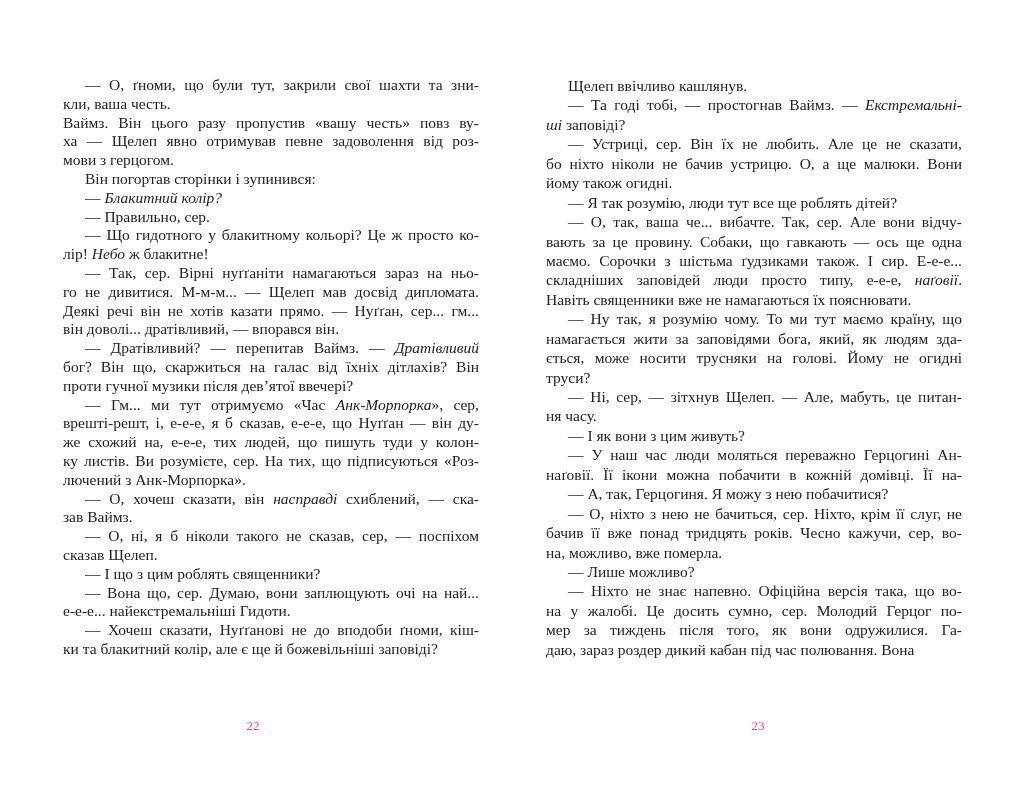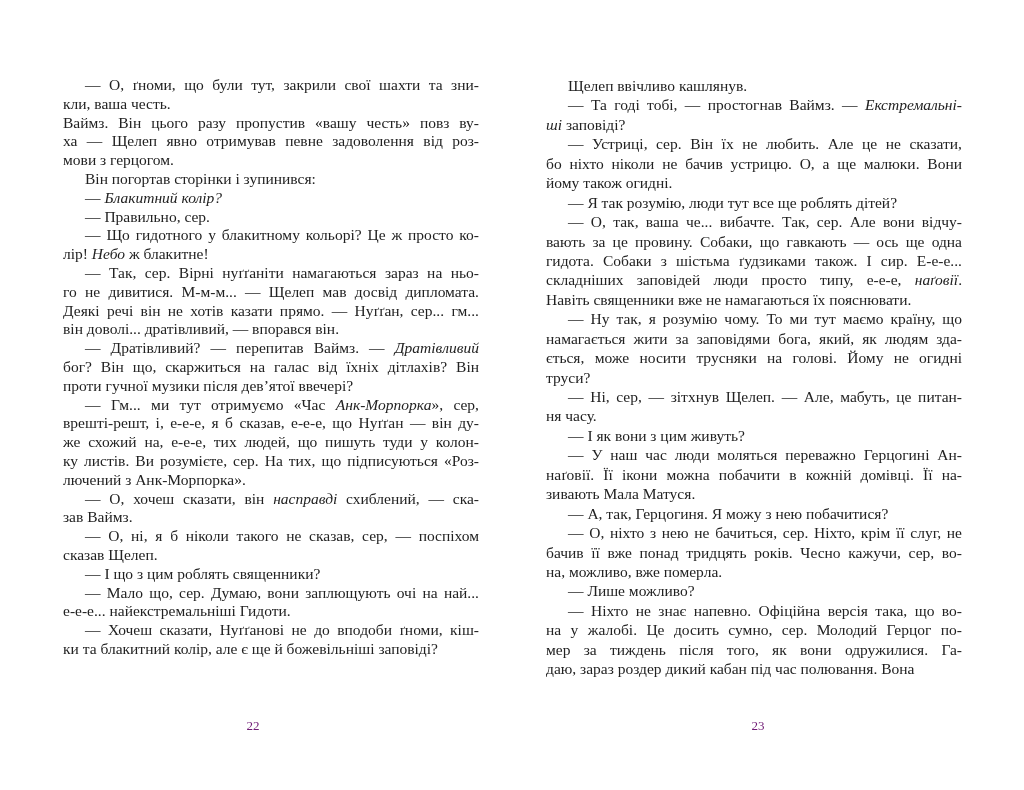--- a/index.html
+++ b/index.html
@@ -42,21 +42,21 @@
     height: 19.45px;
   }
   .line.first { text-indent: 22px; }
   .line.plast { text-align-last: left; }
   .line i { font-style: italic; }
 
   .page-number {
     position: absolute;
     top: 718px;
     font-size: 13px;
-    color: #701a75;
+    color: #ec4899;
     transform: translateX(-50%);
   }
   .page-number.left  { left: 253px; }
   .page-number.right { left: 758px; }
 </style>
 </head>
 <body>
 
 <div class="spread">
 
@@ -81,49 +81,48 @@
       <div class="line first">— Гм... ми тут отримуємо «Час <i>Анк-Морпорка</i>», сер,</div>
       <div class="line">врешті-решт, і, е-е-е, я б сказав, е-е-е, що Нуґґан — він ду-</div>
       <div class="line">же схожий на, е-е-е, тих людей, що пишуть туди у колон-</div>
       <div class="line">ку листів. Ви розумієте, сер. На тих, що підписуються «Роз-</div>
       <div class="line plast">лючений з Анк-Морпорка».</div>
       <div class="line first">— О, хочеш сказати, він <i>насправді</i> схиблений, — ска-</div>
       <div class="line plast">зав Ваймз.</div>
       <div class="line first">— О, ні, я б ніколи такого не сказав, сер, — поспіхом</div>
       <div class="line plast">сказав Щелеп.</div>
       <div class="line first plast">— І що з цим роблять священники?</div>
-      <div class="line first">— Мало що, сер. Думаю, вони заплющують очі на най...</div>
+      <div class="line first">— Вона що, сер. Думаю, вони заплющують очі на най...</div>
       <div class="line plast">е-е-е... найекстремальніші Гидоти.</div>
       <div class="line first">— Хочеш сказати, Нуґґанові не до вподоби ґноми, кіш-</div>
       <div class="line plast">ки та блакитний колір, але є ще й божевільніші заповіді?</div>
     </div>
 
   <div class="page-col right">
       <div class="line first plast">Щелеп ввічливо кашлянув.</div>
       <div class="line first">— Та годі тобі, — простогнав Ваймз. — <i>Екстремальні-</i></div>
       <div class="line plast"><i>ші</i> заповіді?</div>
       <div class="line first">— Устриці, сер. Він їх не любить. Але це не сказати,</div>
       <div class="line">бо ніхто ніколи не бачив устрицю. О, а ще малюки. Вони</div>
       <div class="line plast">йому також огидні.</div>
       <div class="line first plast">— Я так розумію, люди тут все ще роблять дітей?</div>
       <div class="line first">— О, так, ваша че... вибачте. Так, сер. Але вони відчу-</div>
       <div class="line">вають за це провину. Собаки, що гавкають — ось ще одна</div>
-      <div class="line">гидота. Собаки з шістьма ґудзиками також. І сир. Е-е-е...</div>
+      <div class="line">маємо. Сорочки з шістьма ґудзиками також. І сир. Е-е-е...</div>
       <div class="line">складніших заповідей люди просто типу, е-е-е, <i>наґовії</i>.</div>
       <div class="line plast">Навіть священники вже не намагаються їх пояснювати.</div>
       <div class="line first">— Ну так, я розумію чому. То ми тут маємо країну, що</div>
       <div class="line">намагається жити за заповідями бога, який, як людям зда-</div>
       <div class="line">ється, може носити трусняки на голові. Йому не огидні</div>
       <div class="line plast">труси?</div>
       <div class="line first">— Ні, сер, — зітхнув Щелеп. — Але, мабуть, це питан-</div>
       <div class="line plast">ня часу.</div>
       <div class="line first plast">— І як вони з цим живуть?</div>
       <div class="line first">— У наш час люди моляться переважно Герцогині Ан-</div>
       <div class="line">наґовії. Її ікони можна побачити в кожній домівці. Її на-</div>
-      <div class="line plast">зивають Мала Матуся.</div>
       <div class="line first plast">— А, так, Герцогиня. Я можу з нею побачитися?</div>
       <div class="line first">— О, ніхто з нею не бачиться, сер. Ніхто, крім її слуг, не</div>
       <div class="line">бачив її вже понад тридцять років. Чесно кажучи, сер, во-</div>
       <div class="line plast">на, можливо, вже померла.</div>
       <div class="line first plast">— Лише можливо?</div>
       <div class="line first">— Ніхто не знає напевно. Офіційна версія така, що во-</div>
       <div class="line">на у жалобі. Це досить сумно, сер. Молодий Герцог по-</div>
       <div class="line">мер за тиждень після того, як вони одружилися. Га-</div>
       <div class="line plast">даю, зараз роздер дикий кабан під час полювання. Вона</div>
     </div>

